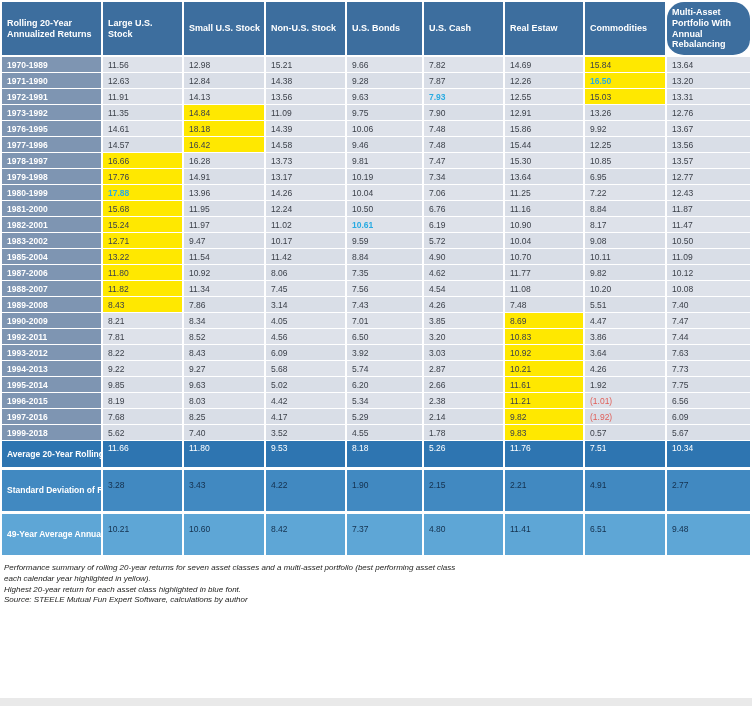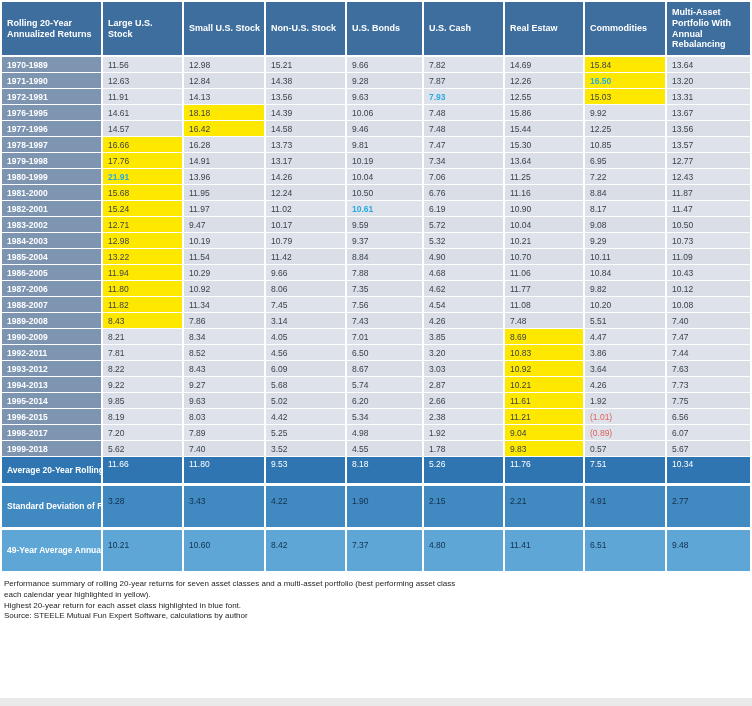--- a/index.html
+++ b/index.html
@@ -13,21 +13,21 @@
     border-collapse:separate; border-spacing:0;
     table-layout:fixed; width:748px;
   }
   th, td { box-sizing:border-box; overflow:hidden; }
   thead th {
     background:#3d6e9e; color:#ffffff;
     font-size:9px; font-weight:bold; text-align:left; vertical-align:middle;
     padding:2px 3px 2px 5px; height:55px; line-height:1.18;
     border-right:2px solid #ffffff; border-bottom:2px solid #ffffff;
   }
-  thead th:last-child { border-right:none; }
+  thead th:last-child { border-right:none;border-radius:17px; }
   tbody td {
     height:16px; font-size:8.5px; padding:0 2px 0 5px; vertical-align:middle;
     border-right:2px solid #ffffff; border-bottom:1px solid #ffffff;
     white-space:nowrap;
   }
   tbody td:last-child { border-right:none; }
   td.rowlabel {
     background:#7e95b2; color:#ffffff; font-weight:bold;margin-top:44px;
   }
   td.data { background:#dee2ea; color:#3c414a; }
@@ -42,21 +42,21 @@
   }
   tbody.summary td:last-child { border-right:none; }
   tbody.summary td.sumlabel {
     color:#ffffff; font-weight:bold; line-height:1.2; padding:2px 2px 2px 5px;
   }
   tr.sum-dark td  { background:#2e75b1; color:#ffffff; height:29px; }
   tr.sum-mid td   { background:#4189c1; color:#14304d; height:44px; }
   tr.sum-light td { background:#5ea6d6; color:#14304d; height:44px; }
   tr.sum-dark td.sumlabel, tr.sum-mid td.sumlabel, tr.sum-light td.sumlabel { color:#ffffff; }
   
-  .notes { padding:5px 4px 0 4px; font-size:8px; color:#1d1d1b; line-height:1.35; }
+  .notes { padding:5px 4px 0 4px; font-size:8px; color:#1d1d1b; line-height:1.35;font-style:italic; }
   .bottom-strip {
     position:absolute; left:0; bottom:0; width:752px; height:8px; background:#e9e9e9;
   }
   .frame { position:relative; width:752px; height:706px; }
 </style>
 </head>
 <body>
 
 <div class="frame">
   <div class="table-wrap">
@@ -112,20 +112,31 @@
             <td class="rowlabel">1972-1991</td>
             <td class="data">11.91</td>
             <td class="data">14.13</td>
             <td class="data">13.56</td>
             <td class="data">9.63</td>
             <td class="data txt-blue">7.93</td>
             <td class="data">12.55</td>
             <td class="data hl-yellow">15.03</td>
             <td class="data">13.31</td>
           </tr>
+          <tr class="alt">
+            <td class="rowlabel">1973-1992</td>
+            <td class="data">11.35</td>
+            <td class="data hl-yellow">14.84</td>
+            <td class="data">11.09</td>
+            <td class="data">9.75</td>
+            <td class="data">7.90</td>
+            <td class="data">12.91</td>
+            <td class="data">13.26</td>
+            <td class="data">12.76</td>
+          </tr>
           <tr>
             <td class="rowlabel">1976-1995</td>
             <td class="data">14.61</td>
             <td class="data hl-yellow">18.18</td>
             <td class="data">14.39</td>
             <td class="data">10.06</td>
             <td class="data">7.48</td>
             <td class="data">15.86</td>
             <td class="data">9.92</td>
             <td class="data">13.67</td>
@@ -158,21 +169,21 @@
             <td class="data">14.91</td>
             <td class="data">13.17</td>
             <td class="data">10.19</td>
             <td class="data">7.34</td>
             <td class="data">13.64</td>
             <td class="data">6.95</td>
             <td class="data">12.77</td>
           </tr>
           <tr>
             <td class="rowlabel">1980-1999</td>
-            <td class="data hl-yellow txt-blue">21.91</td>
+            <td class="data hl-yellow txt-blue">17.88</td>
             <td class="data">13.96</td>
             <td class="data">14.26</td>
             <td class="data">10.04</td>
             <td class="data">7.06</td>
             <td class="data">11.25</td>
             <td class="data">7.22</td>
             <td class="data">12.43</td>
           </tr>
           <tr class="alt">
             <td class="rowlabel">1981-2000</td>
@@ -200,53 +211,31 @@
             <td class="rowlabel">1983-2002</td>
             <td class="data hl-yellow">12.71</td>
             <td class="data">9.47</td>
             <td class="data">10.17</td>
             <td class="data">9.59</td>
             <td class="data">5.72</td>
             <td class="data">10.04</td>
             <td class="data">9.08</td>
             <td class="data">10.50</td>
           </tr>
-          <tr>
-            <td class="rowlabel">1984-2003</td>
-            <td class="data hl-yellow">12.98</td>
-            <td class="data">10.19</td>
-            <td class="data">10.79</td>
-            <td class="data">9.37</td>
-            <td class="data">5.32</td>
-            <td class="data">10.21</td>
-            <td class="data">9.29</td>
-            <td class="data">10.73</td>
-          </tr>
           <tr class="alt">
             <td class="rowlabel">1985-2004</td>
             <td class="data hl-yellow">13.22</td>
             <td class="data">11.54</td>
             <td class="data">11.42</td>
             <td class="data">8.84</td>
             <td class="data">4.90</td>
             <td class="data">10.70</td>
             <td class="data">10.11</td>
             <td class="data">11.09</td>
           </tr>
-          <tr>
-            <td class="rowlabel">1986-2005</td>
-            <td class="data hl-yellow">11.94</td>
-            <td class="data">10.29</td>
-            <td class="data">9.66</td>
-            <td class="data">7.88</td>
-            <td class="data">4.68</td>
-            <td class="data">11.06</td>
-            <td class="data">10.84</td>
-            <td class="data">10.43</td>
-          </tr>
           <tr class="alt">
             <td class="rowlabel">1987-2006</td>
             <td class="data hl-yellow">11.80</td>
             <td class="data">10.92</td>
             <td class="data">8.06</td>
             <td class="data">7.35</td>
             <td class="data">4.62</td>
             <td class="data">11.77</td>
             <td class="data">9.82</td>
             <td class="data">10.12</td>
@@ -293,21 +282,21 @@
             <td class="data">3.20</td>
             <td class="data hl-yellow">10.83</td>
             <td class="data">3.86</td>
             <td class="data">7.44</td>
           </tr>
           <tr class="alt">
             <td class="rowlabel">1993-2012</td>
             <td class="data">8.22</td>
             <td class="data">8.43</td>
             <td class="data">6.09</td>
-            <td class="data">8.67</td>
+            <td class="data">3.92</td>
             <td class="data">3.03</td>
             <td class="data hl-yellow">10.92</td>
             <td class="data">3.64</td>
             <td class="data">7.63</td>
           </tr>
           <tr>
             <td class="rowlabel">1994-2013</td>
             <td class="data">9.22</td>
             <td class="data">9.27</td>
             <td class="data">5.68</td>
@@ -332,30 +321,30 @@
             <td class="rowlabel">1996-2015</td>
             <td class="data">8.19</td>
             <td class="data">8.03</td>
             <td class="data">4.42</td>
             <td class="data">5.34</td>
             <td class="data">2.38</td>
             <td class="data hl-yellow">11.21</td>
             <td class="data txt-red">(1.01)</td>
             <td class="data">6.56</td>
           </tr>
-          <tr>
-            <td class="rowlabel">1998-2017</td>
-            <td class="data">7.20</td>
-            <td class="data">7.89</td>
-            <td class="data">5.25</td>
-            <td class="data">4.98</td>
-            <td class="data">1.92</td>
-            <td class="data hl-yellow">9.04</td>
-            <td class="data txt-red">(0.89)</td>
-            <td class="data">6.07</td>
+          <tr class="alt">
+            <td class="rowlabel">1997-2016</td>
+            <td class="data">7.68</td>
+            <td class="data">8.25</td>
+            <td class="data">4.17</td>
+            <td class="data">5.29</td>
+            <td class="data">2.14</td>
+            <td class="data hl-yellow">9.82</td>
+            <td class="data txt-red">(1.92)</td>
+            <td class="data">6.09</td>
           </tr>
           <tr class="alt">
             <td class="rowlabel">1999-2018</td>
             <td class="data">5.62</td>
             <td class="data">7.40</td>
             <td class="data">3.52</td>
             <td class="data">4.55</td>
             <td class="data">1.78</td>
             <td class="data hl-yellow">9.83</td>
             <td class="data">0.57</td>

